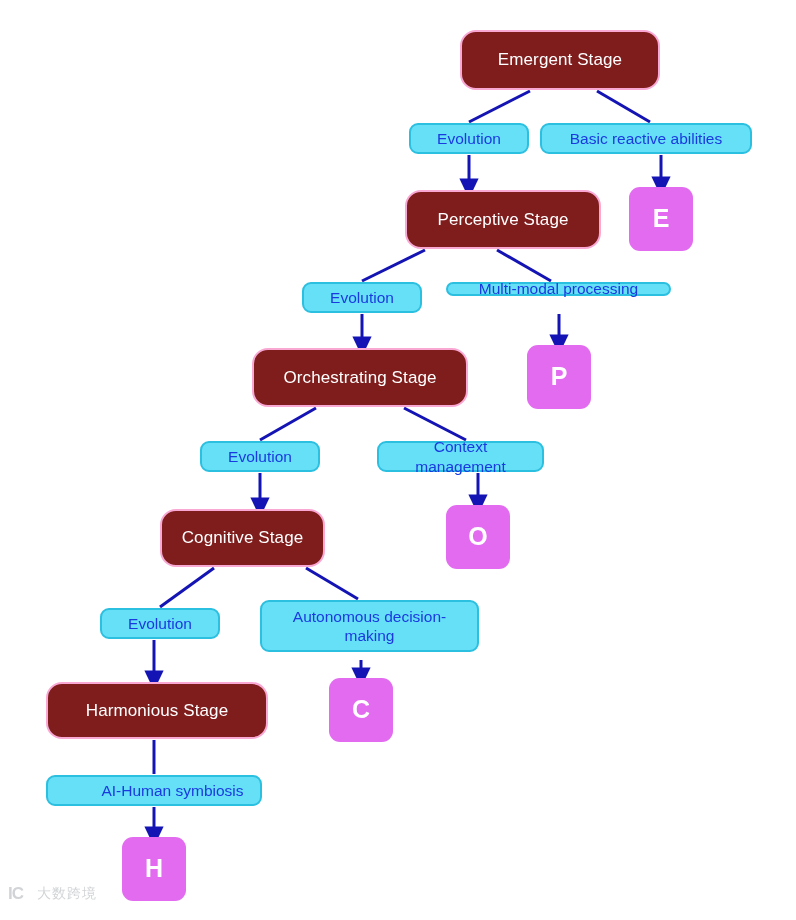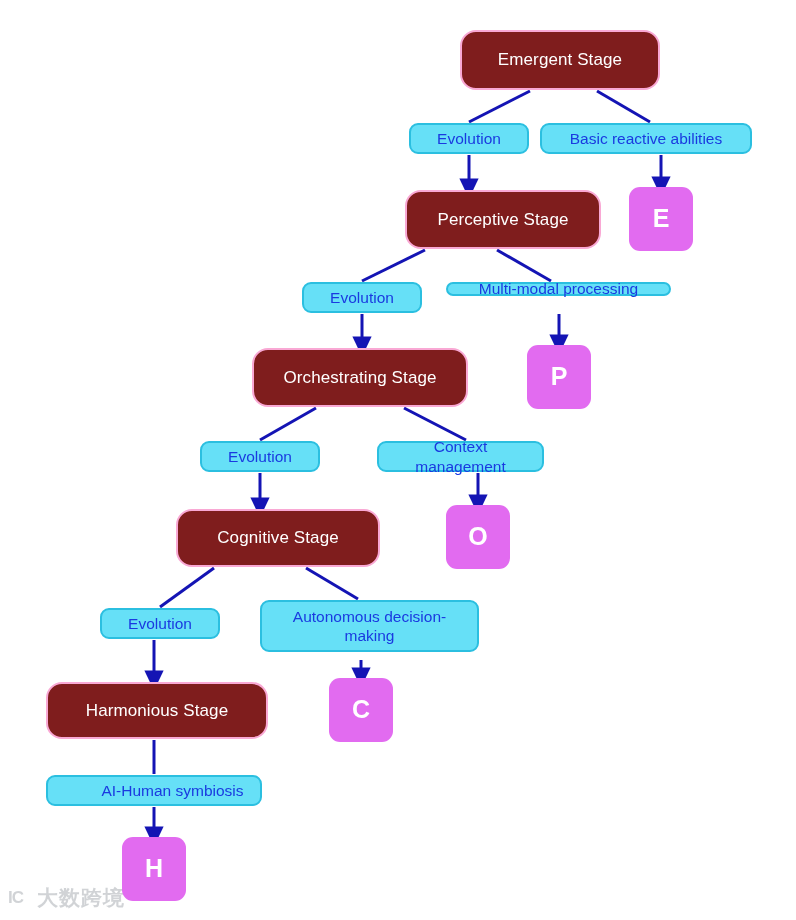--- a/index.html
+++ b/index.html
@@ -70,23 +70,23 @@
     opacity: 0.45;
     z-index: 5;
   }
   .wm-logo {
     font-size: 17px;
     color: #9aa0a6;
     font-weight: 700;
     letter-spacing: -1px;
   }
   .wm-text {
-    font-size: 21px;
+    font-size: 14px;
     color: #9aa0a6;
-    font-weight: 700;
+    font-weight: 400;
     letter-spacing: 1px;
   }
 </style>
 </head>
 <body>
 
 <div id="canvas">
 
   <svg id="edges" viewBox="0 0 796 920" width="796" height="920" xmlns="http://www.w3.org/2000/svg">
     <defs>
@@ -113,21 +113,21 @@
         <line x1="361" y1="660" x2="361" y2="677" stroke="#1414b4" stroke-width="3" stroke-linecap="butt" marker-end="url(#arrowhead)"></line>
         <line x1="154" y1="740" x2="154" y2="774" stroke="#1414b4" stroke-width="3" stroke-linecap="butt"></line>
         <line x1="154" y1="807" x2="154" y2="836" stroke="#1414b4" stroke-width="3" stroke-linecap="butt" marker-end="url(#arrowhead)"></line>
       </g>
   </svg>
 
   <div id="node-layer">
       <div class="node stage-node" style="left: 460px; top: 30px; width: 200px; height: 60px;">Emergent Stage</div>
       <div class="node stage-node" style="left: 362px; top: 190px; width: 196px; height: 59px; margin-left: 43px;">Perceptive Stage</div>
       <div class="node stage-node" style="left: 252px; top: 348px; width: 216px; height: 59px; text-align: center;">Orchestrating Stage</div>
-      <div class="node stage-node" style="left: 176px; top: 509px; width: 204px; height: 58px;">Cognitive Stage</div>
+      <div class="node stage-node" style="left: 160px; top: 509px; width: 165px; height: 58px;">Cognitive Stage</div>
       <div class="node stage-node" style="left: 46px; top: 682px; width: 222px; height: 57px; text-align: center;">Harmonious Stage</div>
       <div class="node label-node" style="left: 409px; top: 123px; width: 120px; height: 31px;">Evolution</div>
       <div class="node label-node" style="left: 540px; top: 123px; width: 212px; height: 31px;">Basic reactive abilities</div>
       <div class="node label-node" style="left: 302px; top: 282px; width: 120px; height: 31px;">Evolution</div>
       <div class="node label-node" style="left: 446px; top: 282px; width: 225px; height: 14px;">Multi-modal processing</div>
       <div class="node label-node" style="left: 200px; top: 441px; width: 120px; height: 31px;">Evolution</div>
       <div class="node label-node" style="left: 377px; top: 441px; width: 167px; height: 31px;">Context management</div>
       <div class="node label-node" style="left: 100px; top: 608px; width: 120px; height: 31px;">Evolution</div>
       <div class="node label-node" style="left: 260px; top: 600px; width: 219px; height: 52px;">Autonomous decision-making</div>
       <div class="node label-node" style="left: 46px; top: 775px; width: 216px; height: 31px; padding-left: 45px;">AI-Human symbiosis</div>

